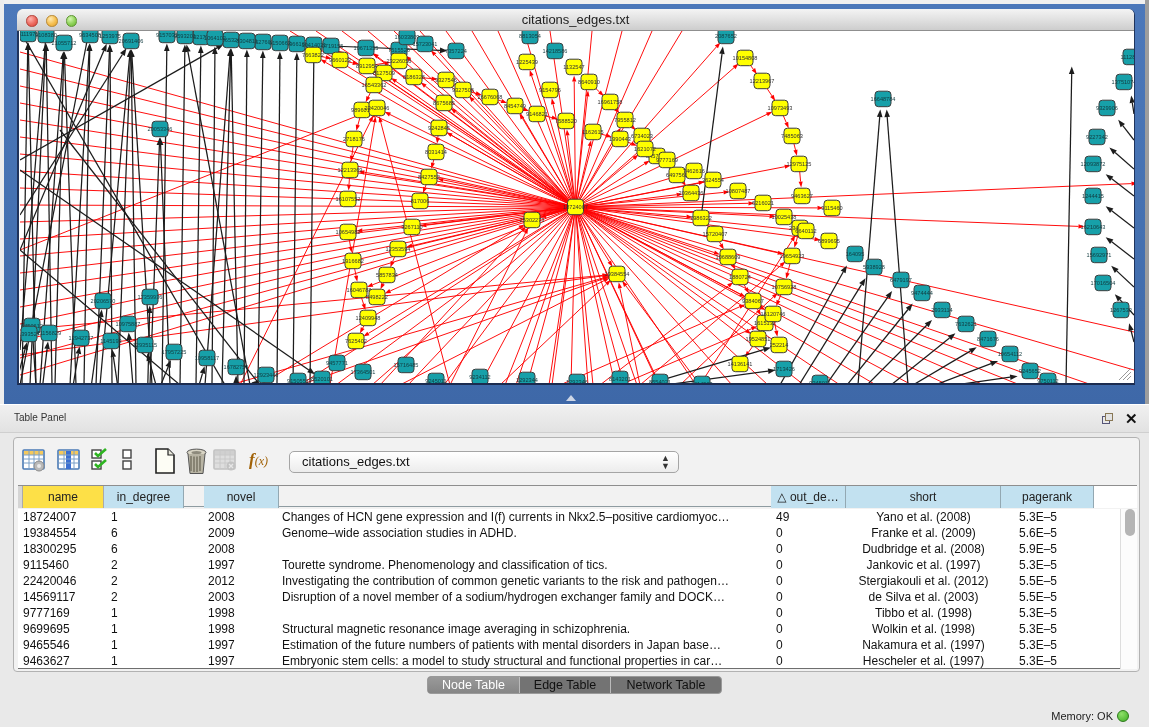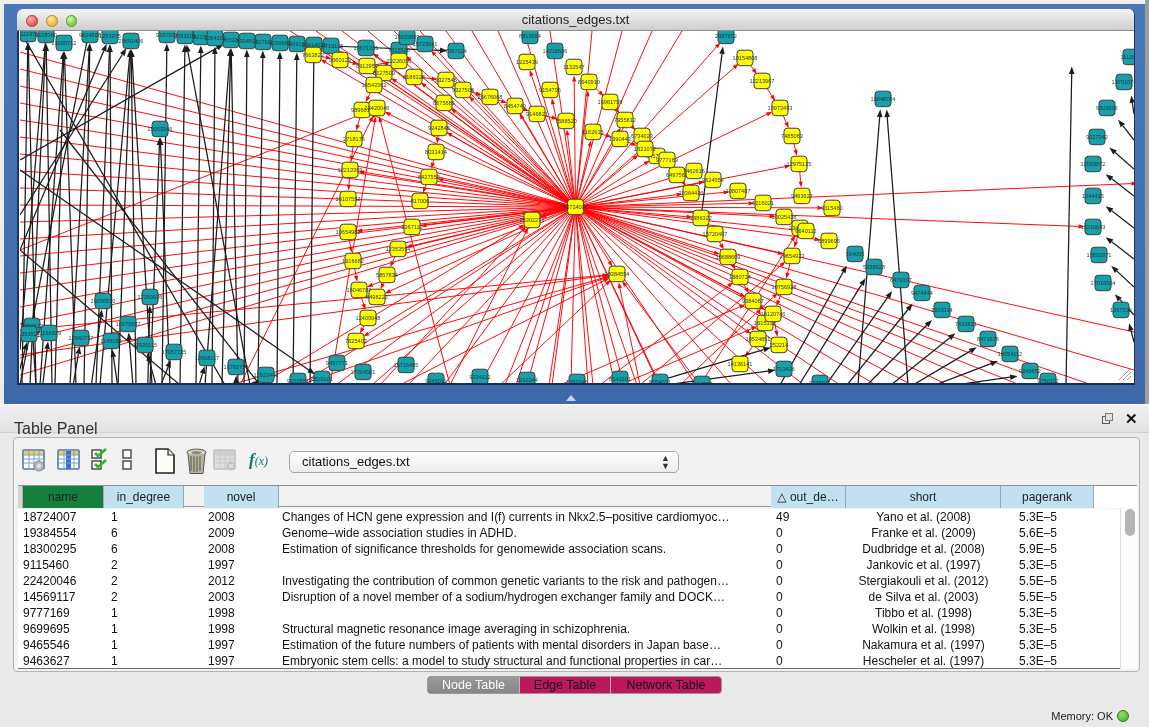--- a/index.html
+++ b/index.html
@@ -7,37 +7,37 @@
 #leftstrip{position:absolute;left:0;top:0;width:4px;height:404px;background:#ededed}
 #rightstrip{position:absolute;left:1145px;top:0;width:4px;height:727px;background:#9d9d9d}
 #gwin{position:absolute;left:17px;top:9px;width:1118px;height:376px;border-radius:6px 6px 0 0;background:#fff;border-left:2px solid #20345c;border-right:1px solid #20345c;border-bottom:2px solid #1c2c50}
 #tbar{position:absolute;left:-2px;top:0;width:1117px;height:22px;border-radius:6px 6px 0 0;background:linear-gradient(180deg,#f4f4f4 0%,#e3e3e3 45%,#cdcdcd 100%);border-bottom:1px solid #8f8f8f}
 #tbar .tl{position:absolute;top:6px;width:11.5px;height:11.5px;border-radius:50%;}
 #ttl{position:absolute;width:100%;text-align:center;top:3px;font-size:13px;color:#222}
 #canvwrap{position:absolute;left:1px;top:22px;width:1114px;height:352px;overflow:hidden}
 #notch{position:absolute;left:566px;top:395px;width:0;height:0;border-left:5px solid transparent;border-right:5px solid transparent;border-bottom:6px solid #cdd6e6}
 #tpanel{position:absolute;left:0;top:404px;width:1149px;height:323px;background:#e9e9e9}
 #tphead{position:absolute;left:0;top:0;width:1149px;height:29px;background:linear-gradient(180deg,#f0f0f0,#e2e2e2);border-bottom:1px solid #cfcfcf;border-top:1px solid #fff}
-#tphead .t{position:absolute;left:14px;top:15px;font-size:16px;color:#333}
+#tphead .t{position:absolute;left:14px;top:7px;font-size:10px;color:#333}
 #tpx{position:absolute;left:1125px;top:5px;font-size:15px;font-weight:bold;color:#111}
 #tpfloat{position:absolute;left:1102px;top:8px;width:11px;height:11px}
 #tcontainer{position:absolute;left:13px;top:33px;width:1127px;height:235px;background:#f2f2f2;border:1px solid #b2b2b2;border-radius:4px}
 .ticon{position:absolute;top:10px}
 #dropdown{position:absolute;left:275px;top:13px;width:390px;height:22px;background:linear-gradient(180deg,#fff,#ececec);border:1px solid #a5a5a5;border-radius:5px;font-size:13px;color:#111;padding:2px 0 0 12px}
 #ddarrows{position:absolute;right:8px;top:2px;font-size:9px;color:#333;line-height:8px}
 #thead{position:absolute;left:4px;top:47px;width:1119px;height:22px;border-top:1px solid #8e8e8e;border-bottom:1px solid #8e9ba1}
 .th{position:absolute;top:0;height:22px;background:#c2e1f0;border-right:1px solid #93a8b2;font-size:12px;color:#222;text-align:center;padding-top:4px}
 #tbody{position:absolute;left:4px;top:71px;width:1119px;height:160px;background:#fff;border-bottom:1px solid #6e6e6e}
 .tr{position:relative;height:16px;font-size:12px;color:#111;white-space:nowrap}
 .c{position:absolute;top:1px}
 .c1{left:5px}.c2{left:93px}.c3{left:190px}.c4{left:264px}.c5{left:758px}
 .c6{left:828px;width:155px;text-align:center}.c7{left:1001px}
 #tscroll{position:absolute;left:1106px;top:71px;width:17px;height:160px;background:#fcfcfc;border-left:1px solid #ddd}
 #thumb{position:absolute;left:4px;top:0px;width:10px;height:27px;background:#b5b5b5;border-radius:5px}
-#tabs{position:absolute;left:427px;top:272px;height:18px;border:1px solid #9a9a9a;border-radius:4px;background:#be185d;overflow:hidden;display:flex}
+#tabs{position:absolute;left:427px;top:272px;height:18px;border:1px solid #9a9a9a;border-radius:4px;background:#737373;overflow:hidden;display:flex}
 .tab{font-size:12.5px;color:#111;text-align:center;padding-top:1px;border-right:1px solid #bbb;height:18px}
 .tab:nth-child(1){width:92px}.tab:nth-child(2){width:91px}.tab:nth-child(3){width:110px}
 .tab.sel{background:linear-gradient(180deg,#9a9a9a,#838383);color:#fff}
 #status{position:absolute;right:36px;top:306px;font-size:11px;color:#222}
 #gdot{position:absolute;left:1117px;top:306px;width:12px;height:12px;border-radius:50%;background:radial-gradient(circle at 35% 30%,#8fe06a,#3fae25);border:1px solid #2c7a1a}
 svg text{user-select:none}
 </style></head><body>
 <div id="topstrip"></div>
 <div id="bluebg"></div>
 <div id="leftstrip"></div>
@@ -867,25 +867,25 @@
       <path d="M7 8v15M10 8.5v15.5M13 8.5v15.5M16 8v15" stroke="#7c7868" stroke-width="1.6"></path>
       <ellipse cx="12.5" cy="4.5" rx="5" ry="1.6" fill="#8d8a7c"></ellipse>
     </svg>
     <svg class="ticon" style="left:199px;opacity:0.55" width="24" height="25" viewBox="0 0 24 25">
       <rect x="1" y="2" width="21" height="19" fill="#cfcfcf" stroke="#9a9a9a" stroke-width="1.6" rx="1"></rect>
       <rect x="2" y="3" width="19" height="4" fill="#b5b5b5"></rect>
       <path d="M2 7h19M2 11h19M2 15h19M7 3v18M12 3v18M17 3v18" stroke="#a8a8a8" stroke-width="1"></path>
       <circle cx="18" cy="18" r="4.5" fill="#9c9c9c"></circle>
         <path d="M16 16l4 4M20 16l-4 4" stroke="#ddd" stroke-width="1.4"></path>
     </svg>
-    <div class="ticon" style="position:absolute;left:235px;top:12px;font-family:'Liberation Serif',serif;font-style:italic;font-size:17px;color:#0f766e"><b>f</b><span style="font-size:12px">(x)</span></div>
+    <div class="ticon" style="position:absolute;left:235px;top:12px;font-family:'Liberation Serif',serif;font-style:italic;font-size:17px;color:#a16207"><b>f</b><span style="font-size:12px">(x)</span></div>
     <div id="dropdown">citations_edges.txt<div id="ddarrows">▲<br>▼</div></div>
     <div id="thead">
       <div class="th" style="left:0;width:5px;background:#d5d5d5;border-right:1px solid #aaa"></div>
-      <div class="th" style="left:5px;width:81px;background:#15803d;border-right:1px solid #aaa">name</div>
+      <div class="th" style="left:5px;width:81px;background:#fde047;border-right:1px solid #aaa">name</div>
       <div class="th" style="left:86px;width:80px">in_degree</div>
       <div class="th" style="left:186px;width:75px">novel</div>
       <div class="th" style="left:753px;width:75px">△ out_de…</div>
       <div class="th" style="left:828px;width:155px">short</div>
       <div class="th" style="left:983px;width:93px">pagerank</div>
       <div class="th" style="left:1076px;width:43px;background:#fff;border-right:0"></div>
     </div>
     <div id="tbody">
         <div class="tr">
           <div class="c c1">18724007</div>
@@ -902,29 +902,29 @@
           <div class="c c3">2009</div>
           <div class="c c4">Genome–wide association studies in ADHD.</div>
           <div class="c c5">0</div>
           <div class="c c6">Franke et al. (2009)</div>
           <div class="c c7">5.6E–5</div>
         </div>
         <div class="tr">
           <div class="c c1">18300295</div>
           <div class="c c2">6</div>
           <div class="c c3">2008</div>
-          <div class="c c4">Estimation of significance thresholds for genomewide association scans.</div>
           <div class="c c5">0</div>
           <div class="c c6">Dudbridge et al. (2008)</div>
           <div class="c c7">5.9E–5</div>
         </div>
         <div class="tr">
           <div class="c c1">9115460</div>
           <div class="c c2">2</div>
           <div class="c c3">1997</div>
+          <div class="c c4">Tourette syndrome. Phenomenology and classification of tics.</div>
           <div class="c c5">0</div>
           <div class="c c6">Jankovic et al. (1997)</div>
           <div class="c c7">5.3E–5</div>
         </div>
         <div class="tr">
           <div class="c c1">22420046</div>
           <div class="c c2">2</div>
           <div class="c c3">2012</div>
           <div class="c c4">Investigating the contribution of common genetic variants to the risk and pathogen…</div>
           <div class="c c5">0</div>

